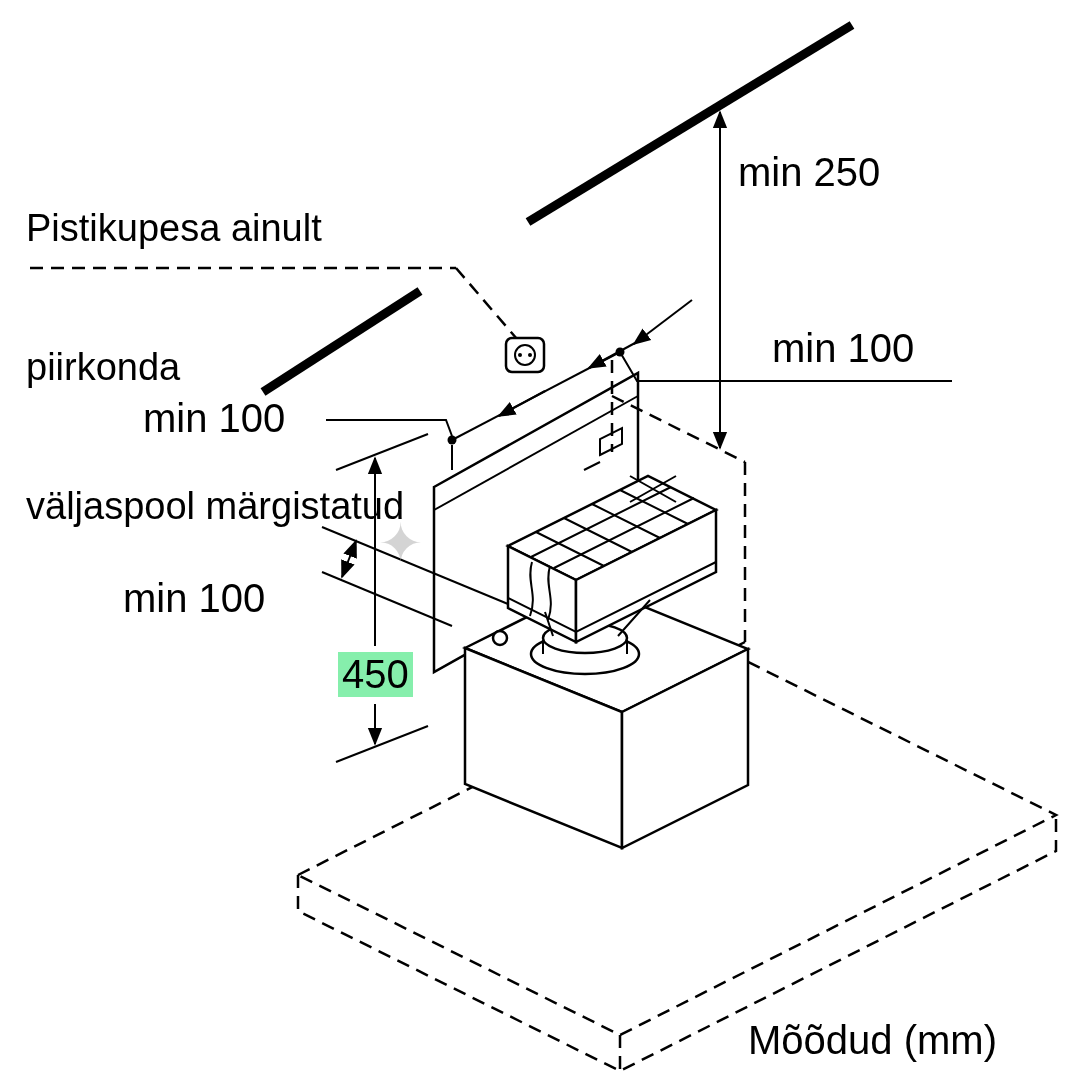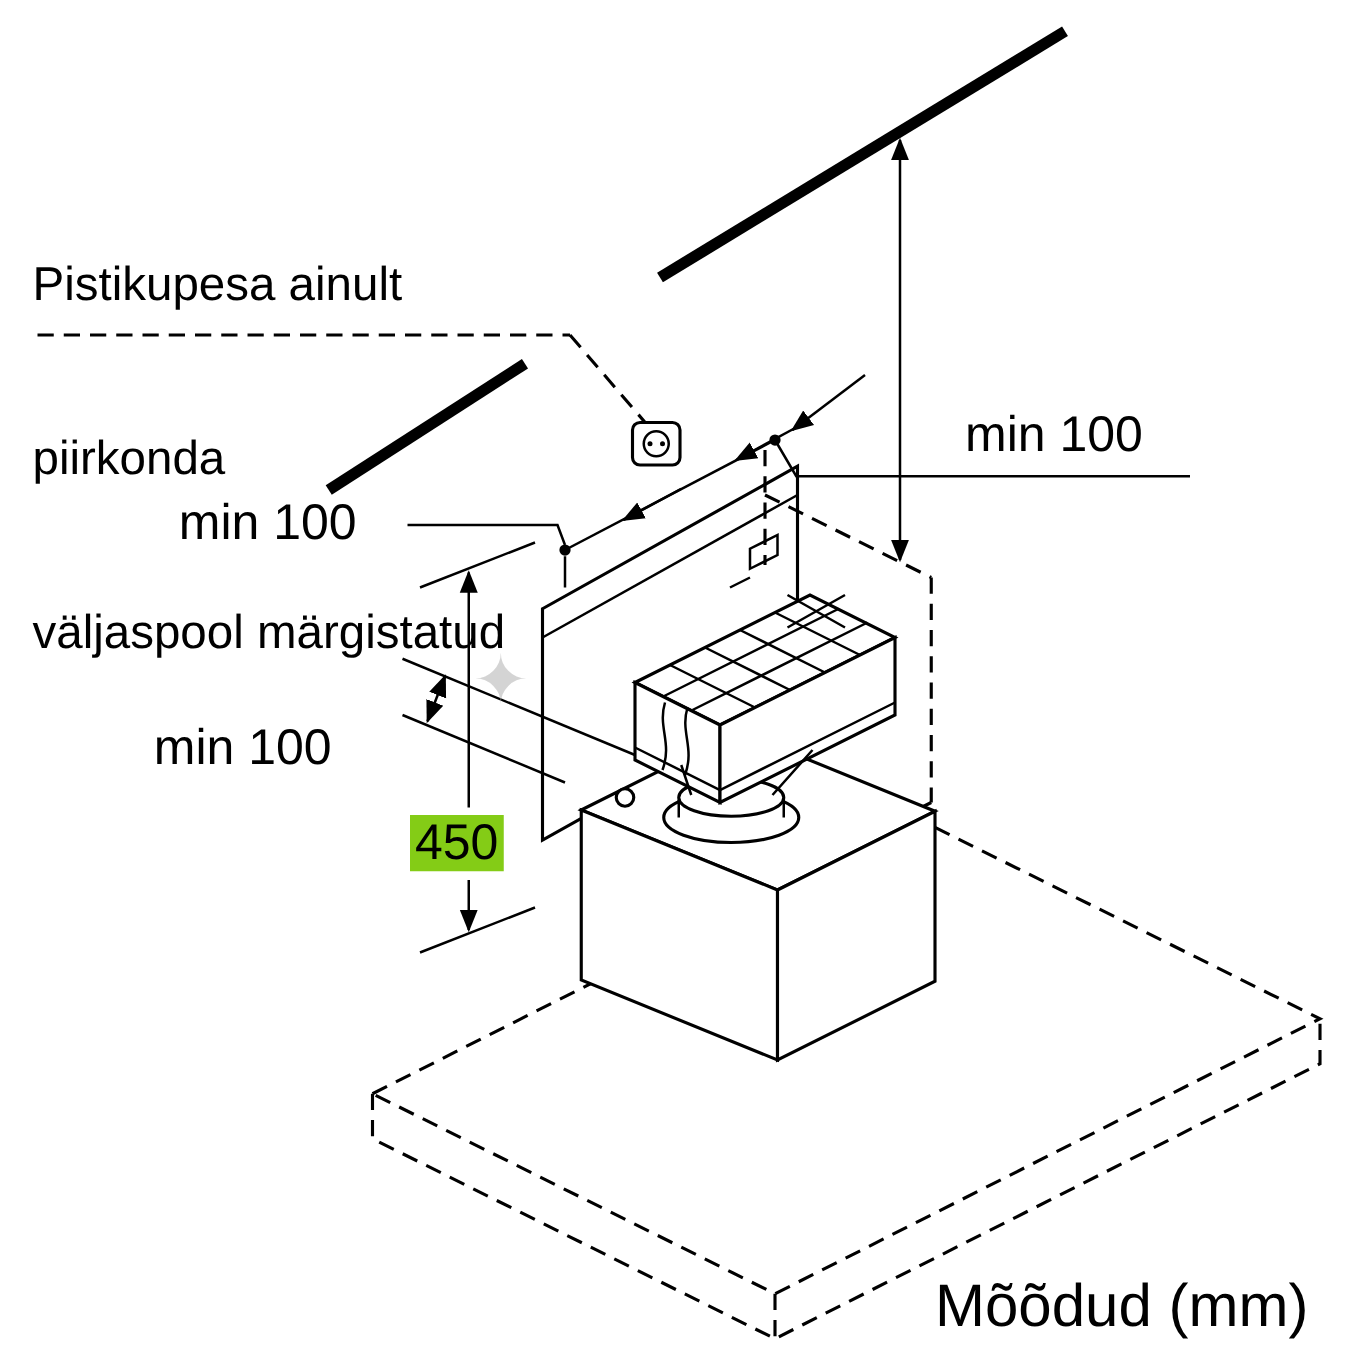--- a/index.html
+++ b/index.html
@@ -8,22 +8,22 @@
     font-family:"Liberation Sans", sans-serif;color:#000;overflow:hidden;
   }
   #stage svg{position:absolute;left:0;top:0;z-index:1;}
   .lbl{position:absolute;z-index:3;white-space:pre;color:#000;}
   .note{left:26px;top:112px;font-size:38px;line-height:1.22;}
   .dim{font-size:40px;}
   .dim-min250{left:738px;top:150px;}
   .dim-min100-right{left:772px;top:326px;}
   .dim-min100-wall{left:143px;top:396px;}
   .dim-min100-side{left:123px;top:576px;}
-  .dim-450{left:328px;top:652px;background:#84cc16;padding:0 4px;}
-  .footer{left:748px;top:1018px;font-size:48px;}
+  .dim-450{left:338px;top:652px;background:#86efac;padding:0 4px;}
+  .footer{left:748px;top:1018px;font-size:40px;}
   .watermark{
     position:absolute;left:378px;top:512px;z-index:2;
     font-size:50px;color:#b9b9b9;opacity:.6;letter-spacing:2px;
     display:flex;align-items:center;gap:10px;
   }
   .watermark .star{font-size:54px;}
   
   .ln{stroke:#000;stroke-width:2.5;fill:none;}
   .ln2{stroke:#000;stroke-width:2;fill:none;}
   .thick{stroke:#000;stroke-width:9;fill:none;}
@@ -151,19 +151,20 @@
       <line class="ln2" x1="375" y1="704" x2="375" y2="744" marker-end="url(#arr)"></line>
     </g>
   </svg>
 
   <div class="lbl note">
     <div>Pistikupesa ainult</div>
     <div>piirkonda</div>
     <div>väljaspool märgistatud</div>
   </div>
 
+  <div class="lbl dim dim-min250">min 250</div>
   <div class="lbl dim dim-min100-right">min 100</div>
   <div class="lbl dim dim-min100-wall">min 100</div>
   <div class="lbl dim dim-min100-side">min 100</div>
   <div class="lbl dim dim-450">450</div>
 
   <div class="lbl footer">Mõõdud (mm)</div>
 </div>
 
 </body></html>

